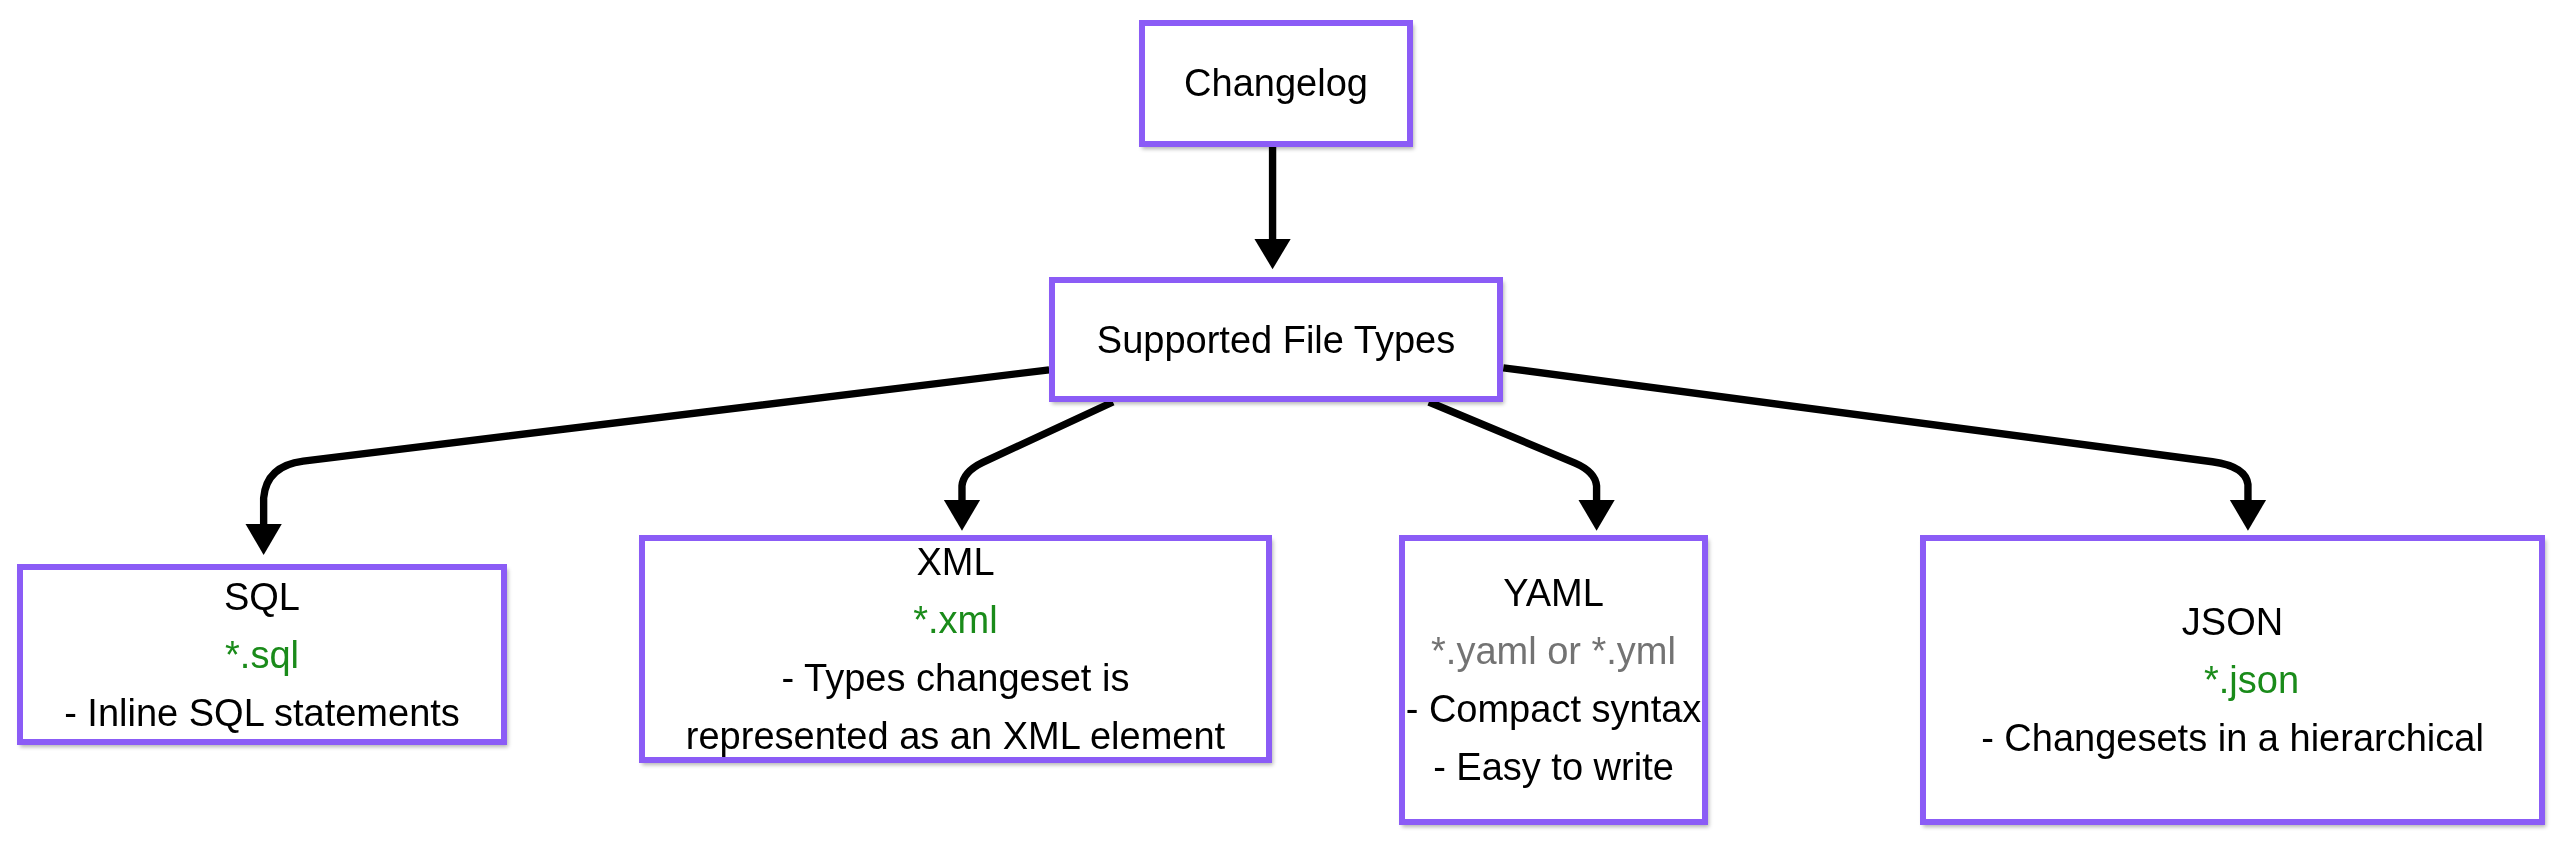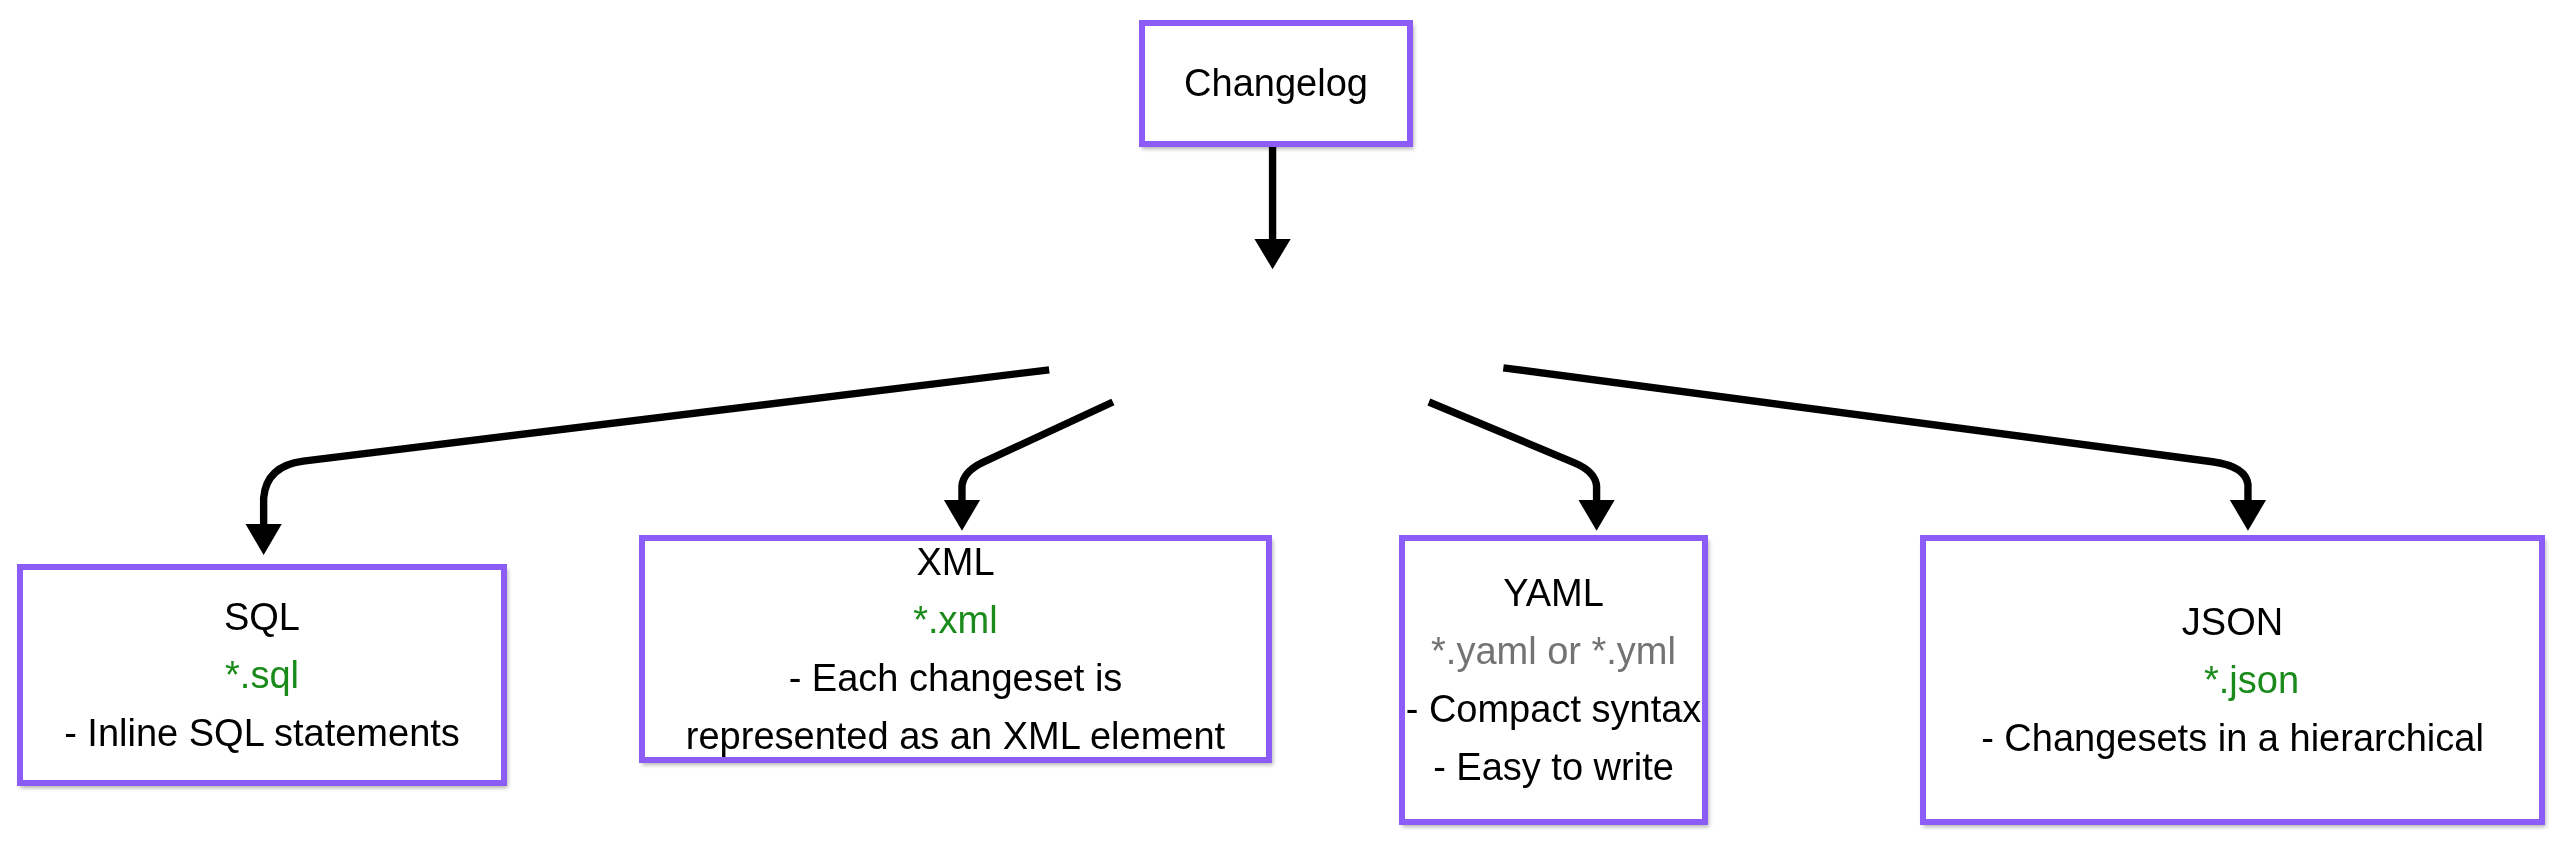--- a/index.html
+++ b/index.html
@@ -44,21 +44,21 @@
   }
   .node .line {
     font-size: 38px;
     line-height: 58px;
     white-space: nowrap;
     color: #000000;
   }
   
   .box-changelog { left: 1139px; top: 19.5px;  width: 274px; height: 127px; }
   .box-hub       { left: 1049px; top: 277px; width: 454px; height: 125px; }
-  .box-sql       { left: 17px;   top: 564px; width: 490px; height: 222px; }
+  .box-sql       { left: 17px;   top: 564px; width: 490px; height: 181px; }
   .box-xml       { left: 639px;  top: 535px; width: 633px; height: 228px; }
   .box-yaml      { left: 1399px; top: 535px; width: 309px; height: 290px; }
   .box-json      { left: 1920px; top: 535px; width: 625px; height: 290px; }
 </style>
 </head>
 <body>
 
 <div class="canvas">
 
   <svg class="connectors" viewBox="0 0 3840 1271" aria-hidden="true">
@@ -86,31 +86,34 @@
     <g>
       <path class="conn" d="M2241 548 L3298 688 Q3348 695 3351 722 L3351 748" stroke="#000000"></path>
       <polygon points="3324,745 3378,745 3351,791" fill="#000000"></polygon>
     </g>
   </svg>
 
   <div class="node box-changelog">
     <div class="line">Changelog</div>
   </div>
 
+  <div class="node box-hub">
+    <div class="line">Supported File Types</div>
+  </div>
 
   <div class="node box-sql">
     <div class="line">SQL</div>
     <div class="line" style="color: rgb(26, 139, 26);">*.sql</div>
     <div class="line">- Inline SQL statements</div>
   </div>
 
   <div class="node box-xml">
     <div class="line">XML</div>
     <div class="line" style="color: rgb(26, 139, 26);">*.xml</div>
-    <div class="line">- Each changeset is</div>
+    <div class="line">- Types changeset is</div>
     <div class="line">represented as an XML element</div>
   </div>
 
   <div class="node box-yaml">
     <div class="line">YAML</div>
     <div class="line" style="color: #737373;">*.yaml or *.yml</div>
     <div class="line">- Compact syntax</div>
     <div class="line">- Easy to write</div>
   </div>
 

